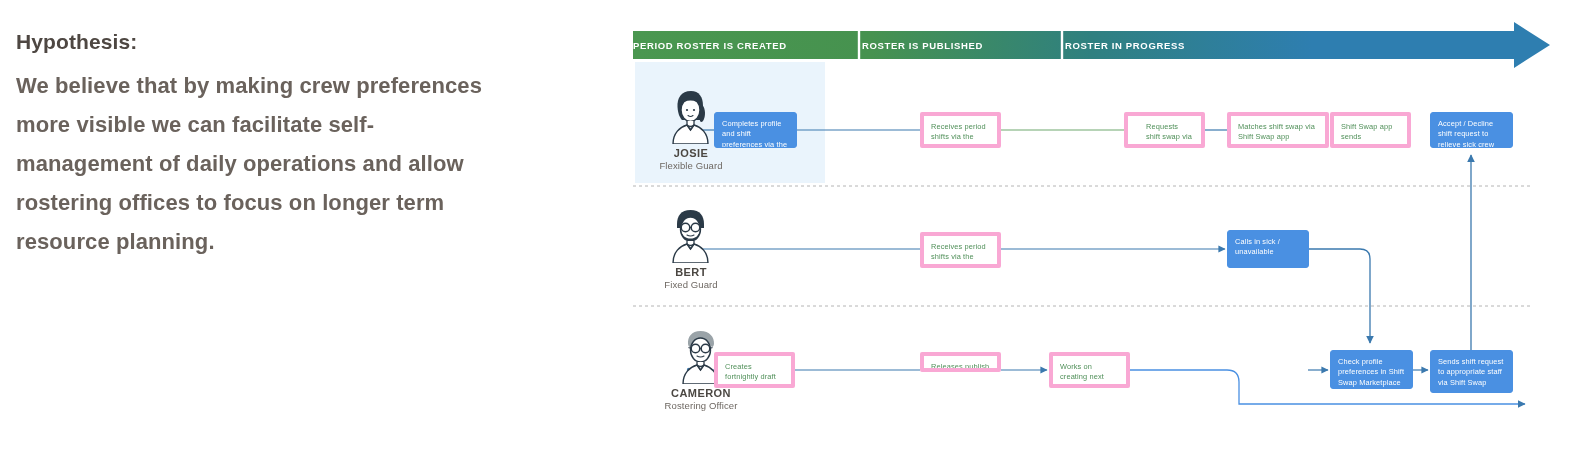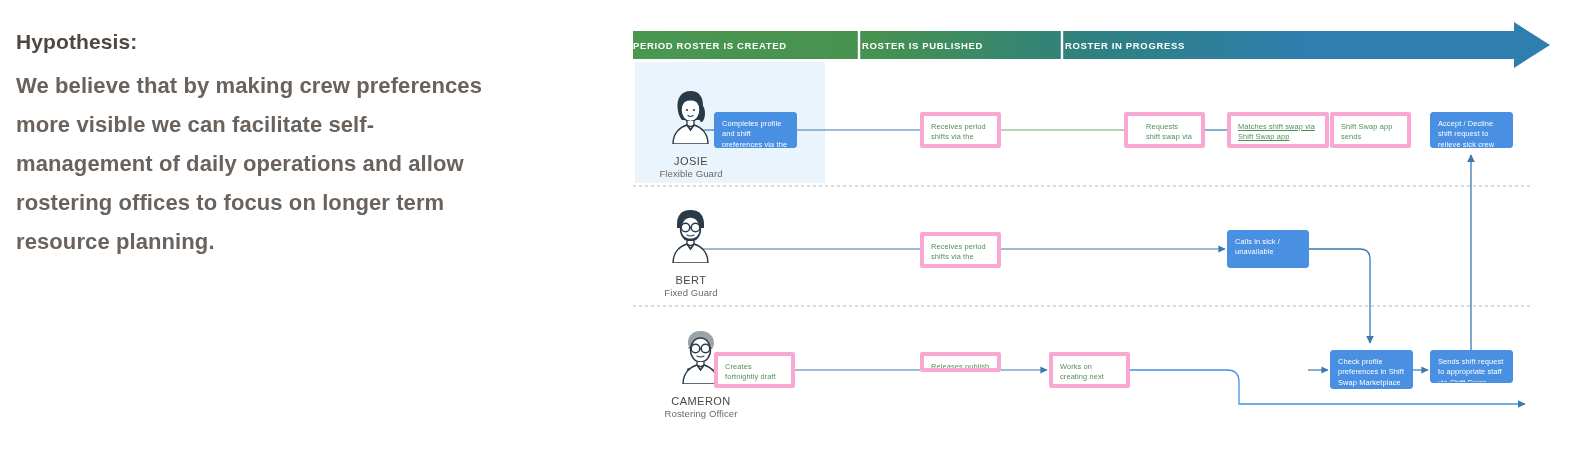--- a/index.html
+++ b/index.html
@@ -35,22 +35,22 @@
     color:#ffffff;font-size:9.5px;font-weight:bold;
     letter-spacing:.65px;
     top:40px;line-height:11px;
     pointer-events:none;
     white-space:nowrap;
   }
 
   
   .persona{position:absolute;text-align:center;width:96px;}
   .persona-name{
-    font-size:11px;font-weight:normal;color:#4b4742;
-    letter-spacing:.45px;margin-top:11px;
+    font-size:11px;font-weight:bold;color:#4b4742;
+    letter-spacing:.45px;margin-top:3px;
   }
   .persona-role{
     font-size:9.5px;color:#6d6761;letter-spacing:.1px;margin-top:1px;
   }
   .persona-avatar{display:block;margin:0 auto;}
 
   
   .step{
     position:absolute;
     box-sizing:border-box;
@@ -196,26 +196,26 @@
       <path d="M5,56 C5,45 12,39 19,37 L22.5,42 L26,37 C33,39 40,45 40,56 Z" fill="#ffffff" stroke="#2b3a47" stroke-width="1.4"></path>
       <path d="M19,37 L22.5,42 L26,37" fill="none" stroke="#2b3a47" stroke-width="1.2"></path>
     </svg>
     <div class="persona-name">CAMERON</div>
     <div class="persona-role">Rostering Officer</div>
   </div>
 
   <div class="step blue" style="left:89px;top:112px;width:83px;height:36px;">Completes profile and shift preferences via the Shift Swap app</div>
   <div class="step green" style="left:295px;top:112px;width:81px;height:36px;">Receives period shifts via the Shift Swap app</div>
   <div class="step green" style="left:499px;top:112px;width:81px;height:36px;padding-left:18px;">Requests shift swap via Shift Swap app</div>
-  <div class="step green" style="left:602px;top:112px;width:102px;height:36px;text-decoration:underline;">Matches shift swap via Shift Swap app</div>
+  <div class="step green" style="left:602px;top:112px;width:102px;height:36px;">Matches shift swap via Shift Swap app</div>
   <div class="step green" style="left:705px;top:112px;width:81px;height:36px;">Shift Swap app sends notification, confirming successful shift swap</div>
   <div class="step blue" style="left:805px;top:112px;width:83px;height:36px;">Accept / Decline shift request to relieve sick crew member</div>
 
   <div class="step green" style="left:295px;top:232px;width:81px;height:36px;">Receives period shifts via the Shift Swap app</div>
   <div class="step blue" style="left:602px;top:230px;width:82px;height:38px;">Calls in sick / unavailable</div>
 
   <div class="step green" style="left:89px;top:352px;width:81px;height:36px;">Creates fortnightly draft roster</div>
   <div class="step green" style="left:295px;top:352px;width:81px;height:20px;">Releases publish period roster</div>
   <div class="step green" style="left:424px;top:352px;width:81px;height:36px;">Works on creating next period roster</div>
   <div class="step blue" style="left:705px;top:350px;width:83px;height:39px;">Check profile preferences in Shift Swap Marketplace to find available staff</div>
-  <div class="step blue" style="left:805px;top:350px;width:83px;height:33px;">Sends shift request to appropriate staff via Shift Swap</div>
+  <div class="step blue" style="left:805px;top:350px;width:83px;height:43px;">Sends shift request to appropriate staff via Shift Swap</div>
 
 </div>
 
 </body></html>

